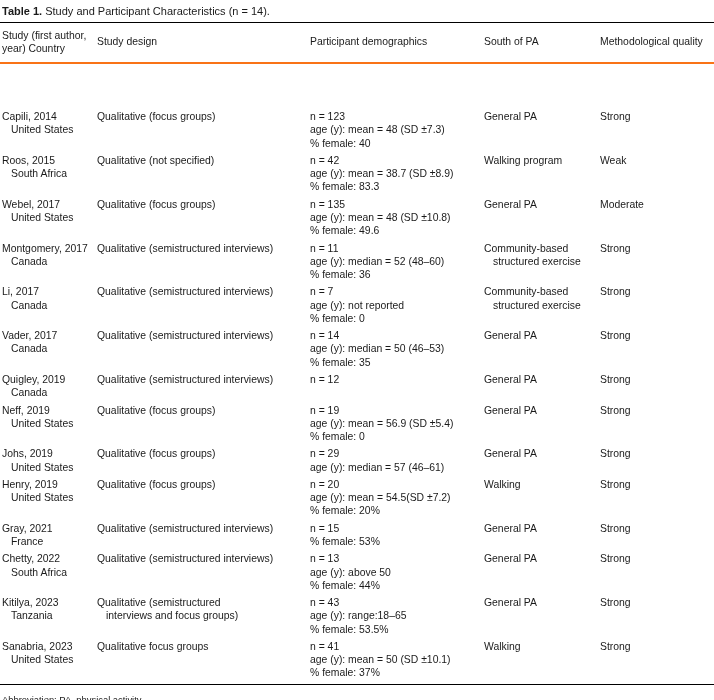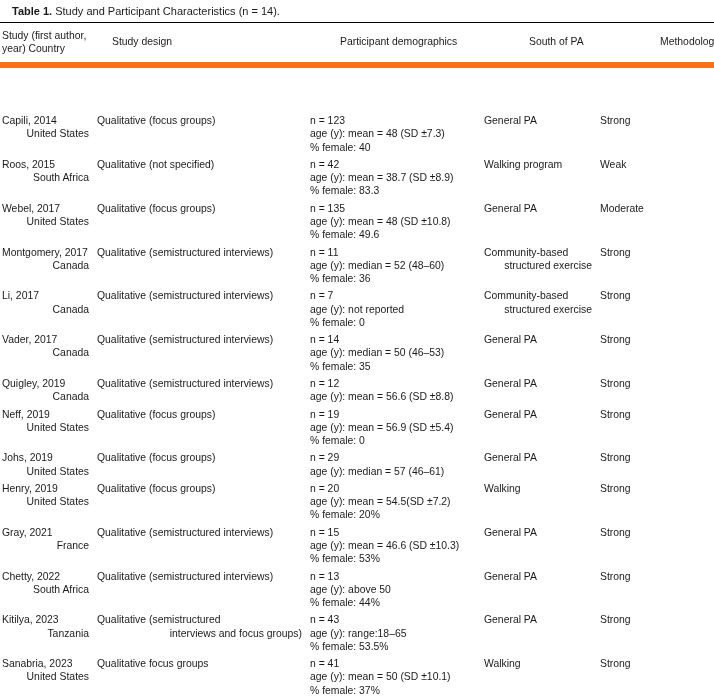--- a/index.html
+++ b/index.html
@@ -5,43 +5,42 @@
   html, body { margin: 0; padding: 0; background: #ffffff; }
   body {
     width: 714px; height: 700px;
     font-family: "Liberation Sans", sans-serif;
     color: #1a1a1a;
     -webkit-font-smoothing: antialiased;
     overflow: hidden;
   }
   .page { padding: 3px 0 0 0; }
 
-  .title { font-size: 11px; line-height: 14px; padding: 1px 2px 4px 2px; margin-left: 10px; }
+  .title { font-size: 11px; line-height: 14px; padding: 1px 2px 4px 2px; }
   .title .bold { font-weight: bold; }
 
   .tbl { border-top: 1.4px solid #000; }
 
   .grid {
     display: grid;
     grid-template-columns: 95px 213px 174px 116px 116px;
   }
 
   .header-grid {
     align-items: center;
     padding: 7px 0 7px 0;
-    border-bottom: 6px solid #f97316;
-    gap: 15px;
+    border-bottom: 2px solid #f97316;
   }
   .hcell { font-size: 10.4px; line-height: 12.6px; padding: 0 6px 0 2px; }
 
   .table-body { padding-top: 6px; margin-top: 40px; }
   .row { margin-bottom: 4.2px; }
   .cell { font-size: 10.4px; line-height: 13.2px; padding: 0 6px 0 2px; }
   .line { white-space: nowrap; }
-  .hang { padding-left: 9px; text-align: right; }
+  .hang { padding-left: 9px; }
 
   .bottom-rule { border-bottom: 1px solid #000; height: 0; }
 
   .footnote { font-size: 9.4px; line-height: 12px; padding: 9px 2px 0 2px; color: #222; }
 </style>
 </head>
 <body>
 
 <div class="page">
 
@@ -197,21 +196,20 @@
         <div class="grid row">
           <div class="cell">
             <div class="line">Quigley, 2019</div>
             <div class="line hang">Canada</div>
           </div>
           <div class="cell">
             <div class="line">Qualitative (semistructured interviews)</div>
           </div>
           <div class="cell">
             <div class="line">n = 12</div>
-            <div class="line">age (y): mean = 56.6 (SD ±8.8)</div>
           </div>
           <div class="cell">
             <div class="line">General PA</div>
           </div>
           <div class="cell">
             <div class="line">Strong</div>
           </div>
         </div>
         <div class="grid row">
           <div class="cell">
@@ -275,21 +273,20 @@
         <div class="grid row">
           <div class="cell">
             <div class="line">Gray, 2021</div>
             <div class="line hang">France</div>
           </div>
           <div class="cell">
             <div class="line">Qualitative (semistructured interviews)</div>
           </div>
           <div class="cell">
             <div class="line">n = 15</div>
-            <div class="line">age (y): mean = 46.6 (SD ±10.3)</div>
             <div class="line">% female: 53%</div>
           </div>
           <div class="cell">
             <div class="line">General PA</div>
           </div>
           <div class="cell">
             <div class="line">Strong</div>
           </div>
         </div>
         <div class="grid row">

